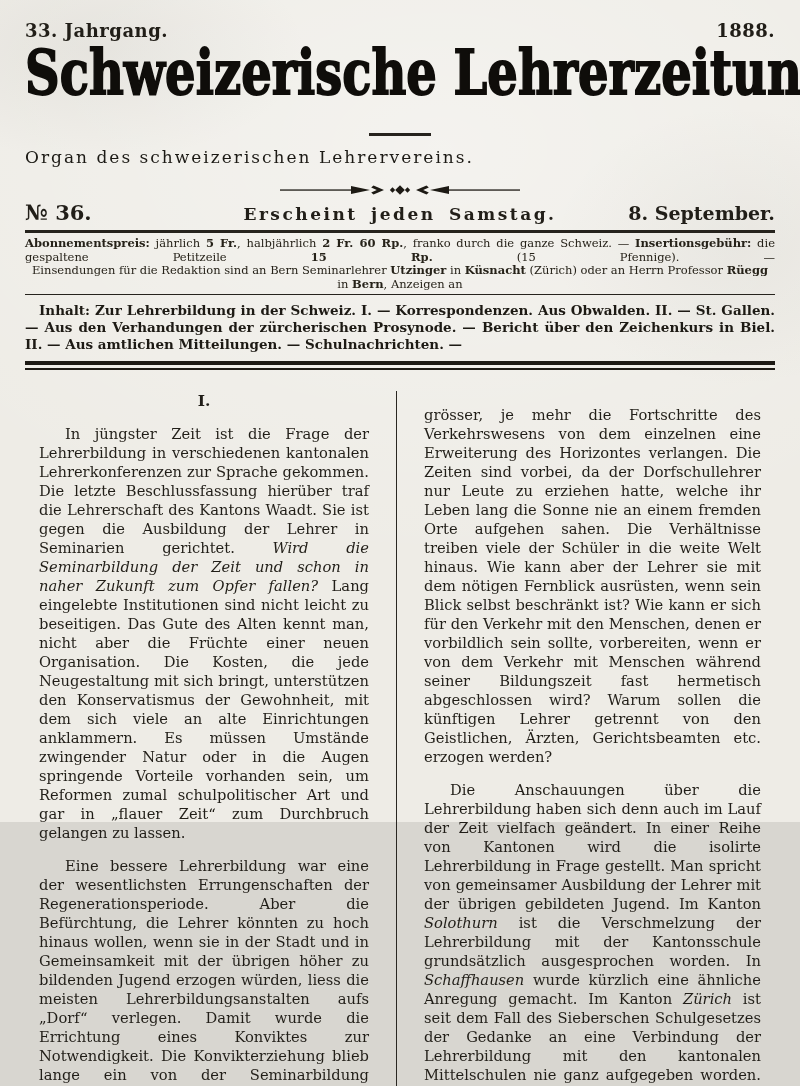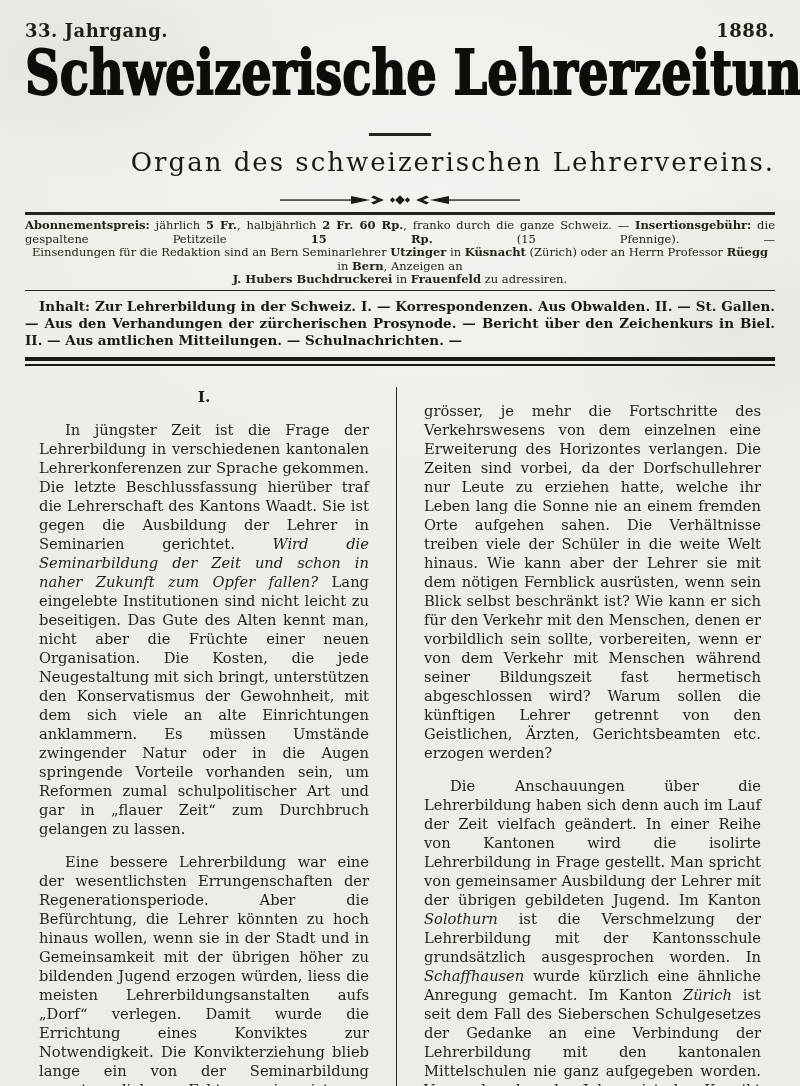--- a/index.html
+++ b/index.html
@@ -3,40 +3,40 @@
 <meta charset="utf-8">
 <style>
   html,body{margin:0;padding:0;}
   body{
     width:800px;height:1086px;overflow:hidden;
     background:#d8d6d0;
     font-family:"DejaVu Serif","Liberation Serif",serif;
     color:#211e18;
   }
   .sheet{
-    position:relative;width:800px;height:1086px;box-sizing:border-box;
+    position:relative;width:800px;height:822px;box-sizing:border-box;
     padding:0 25px;
     background:
       radial-gradient(ellipse 900px 600px at 55% 18%, rgba(255,255,255,.35), rgba(255,255,255,0) 70%),
       radial-gradient(ellipse 300px 160px at 12% 6%, rgba(120,115,105,.10), rgba(120,115,105,0) 70%),
       radial-gradient(ellipse 260px 200px at 92% 30%, rgba(120,115,105,.08), rgba(120,115,105,0) 70%),
       #eeece6;
   }
   
   .vol-row{display:flex;justify-content:space-between;align-items:baseline;padding-top:20px;
     font-weight:bold;font-size:18px;letter-spacing:.5px;}
   .masthead{
     margin:6px 0 0;text-align:center;white-space:nowrap;
     font-size:48px;font-weight:bold;color:#0f0d0a;
     -webkit-text-stroke:1.4px #0f0d0a;
     transform:scaleY(1.28);transform-origin:50% 70%;
     letter-spacing:0px;
   }
   .dash-divider{width:62px;height:3px;background:#26231d;margin:30px auto 0;}
-  .subtitle{margin-top:11px;text-align:right;font-size:26px;letter-spacing:2px;color:#1c1a15;}
+  .subtitle{margin-top:11px;text-align:left;font-size:17px;letter-spacing:2px;color:#1c1a15;}
   .ornament{margin:16px auto 2px;width:240px;height:14px;display:block;}
   .issue-row{display:flex;justify-content:space-between;align-items:baseline;margin-top:3px;}
   .issue-no{font-weight:bold;font-size:21px;width:150px;}
   .issue-freq{flex:1;text-align:center;font-weight:bold;font-size:17px;letter-spacing:2.5px;word-spacing:5px;}
   .issue-date{width:150px;text-align:right;font-weight:bold;font-size:19px;}
   .rule-heavy{border:0;border-top:3px solid #26231d;margin:5px 0 0;}
   .rule-thin{border:0;border-top:1px solid #26231d;margin:3px 0 0;}
   .imprint{margin-top:4px;font-size:11.5px;line-height:13.5px;color:#262219;}
   .imprint .line1{text-align:justify;text-align-last:justify;}
   .imprint .line2,.imprint .line3{text-align:center;}
@@ -81,27 +81,31 @@
       <polygon points="93.5,2.4 104,7 93.5,11.6 91.2,9.4 96.8,7 91.2,4.6"></polygon>
     </g>
     <use href="#orn-half" transform="translate(240,0) scale(-1,1)"></use>
     <g fill="#1d1a14">
       <rect x="116.6" y="3.6" width="6.8" height="6.8" transform="rotate(45 120 7)"></rect>
       <rect x="110.6" y="5.1" width="3.8" height="3.8" transform="rotate(45 112.5 7)"></rect>
       <rect x="125.6" y="5.1" width="3.8" height="3.8" transform="rotate(45 127.5 7)"></rect>
     </g>
   </svg>
 
+  <div class="issue-row">
+    <span class="issue-no">№ 36.</span>
+    <span class="issue-freq">Erscheint jeden Samstag.</span>
+    <span class="issue-date">8. September.</span>
+  </div>
 
   <div class="rule-heavy"></div>
 
   <div class="imprint">
     <div class="line1"><span class="b">Abonnementspreis:</span><span> jährlich </span><span class="b">5 Fr.</span><span>, halbjährlich </span><span class="b">2 Fr. 60 Rp.</span><span>, franko durch die ganze Schweiz. — </span><span class="b">Insertionsgebühr:</span><span> die gespaltene Petitzeile </span><span class="b">15 Rp.</span><span> (15 Pfennige). —</span></div>
     <div class="line2"><span>Einsendungen für die Redaktion sind an Bern Seminarlehrer </span><span class="b">Utzinger</span><span> in </span><span class="b">Küsnacht</span><span> (Zürich) oder an Herrn Professor </span><span class="b">Rüegg</span><span> in </span><span class="b">Bern</span><span>, Anzeigen an</span></div>
-    <div class="line3"><span class="b">J. Hubers Buchdruckerei</span><span> in </span><span class="b">Frauenfeld</span><span> zu adressiren.</span></div>
   </div>
 
   <div class="rule-thin"></div>
 
   <div class="inhalt"><span class="b">Inhalt:</span><span> Zur Lehrerbildung in der Schweiz. I. — Korrespondenzen. Aus Obwalden. II. — St. Gallen. — Aus den Verhandungen der zürcherischen Prosynode. — Bericht über den Zeichenkurs in Biel. II. — Aus amtlichen Mitteilungen. — Schulnachrichten. —</span></div>
 
   <div class="double-rule"></div>
 
   <div class="columns">
     <section class="col col-left" lang="de">

